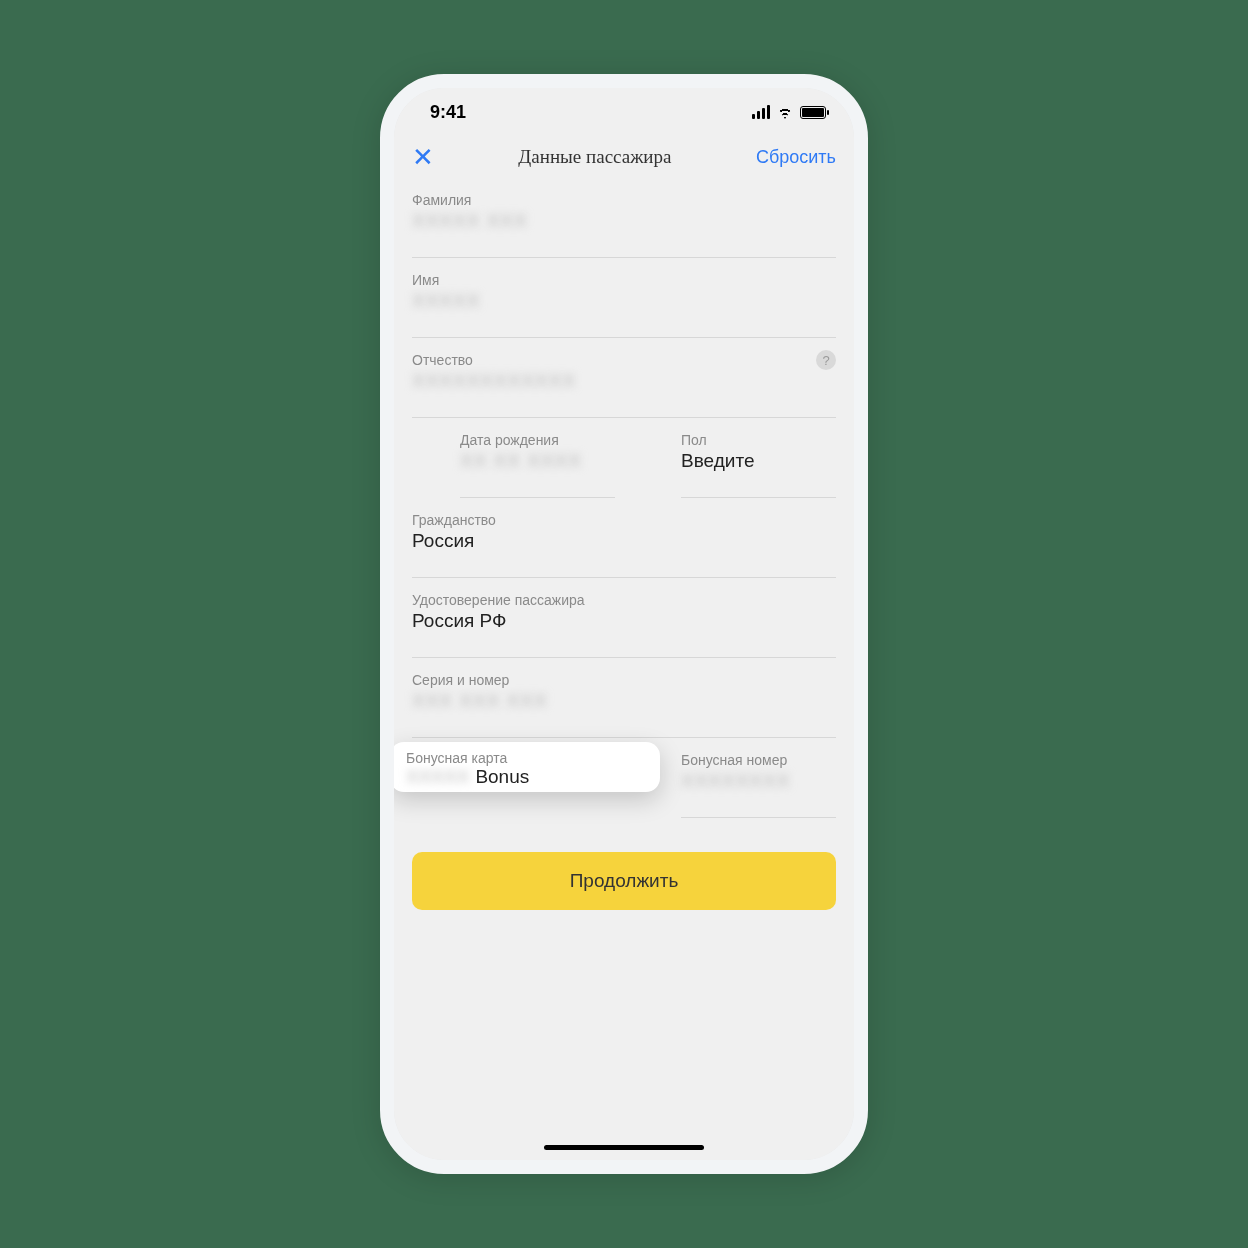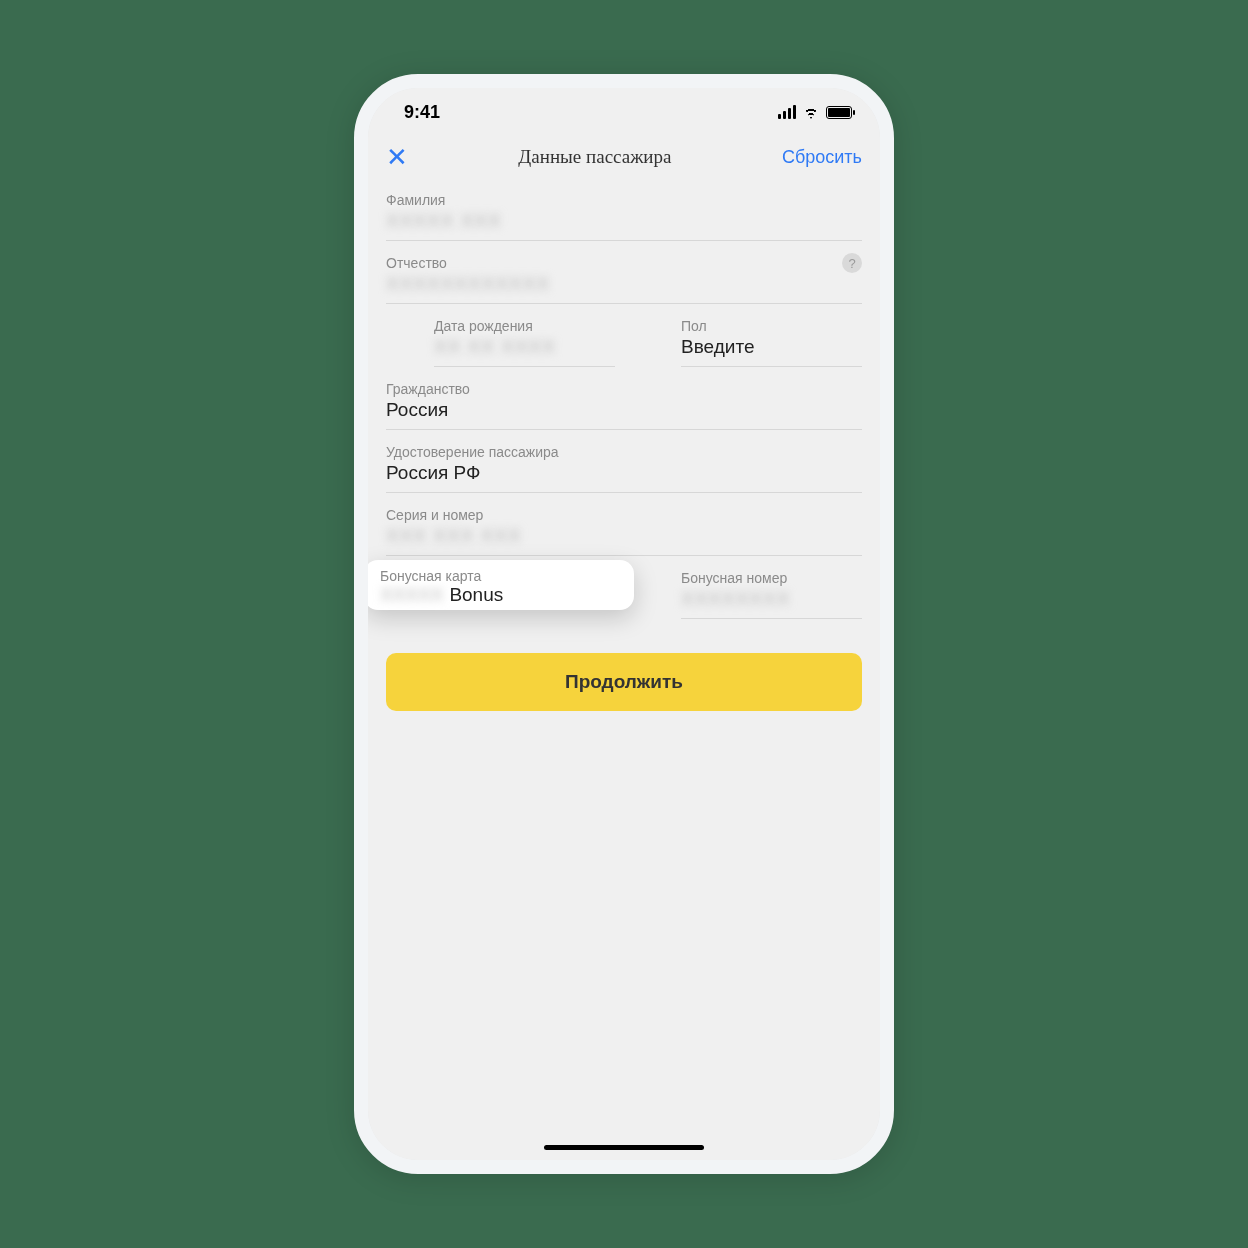--- a/index.html
+++ b/index.html
@@ -6,21 +6,21 @@
   body {
     background: #3a6b4f;
     width: 1248px;
     height: 1248px;
     display: flex;
     align-items: center;
     justify-content: center;
     font-family: -apple-system, "Helvetica Neue", Arial, sans-serif;
   }
   .phone {
-    width: 540px;
+    width: 488px;
     height: 1100px;
     background: #eef0f2;
     border-radius: 64px;
     border: 14px solid #f2f4f6;
     box-shadow: 0 4px 30px rgba(0,0,0,0.15), inset 0 0 0 1px rgba(0,0,0,0.04);
     position: relative;
     overflow: hidden;
     display: flex;
     flex-direction: column;
   }
@@ -59,21 +59,21 @@
   
   .navheader {
     display:flex; align-items:center; justify-content:space-between;
     padding: 8px 18px 14px 18px;
   }
   .close-x { font-size:26px; color:#2f7af5; font-weight:300; line-height:1; cursor:pointer;}
   .nav-title { font-size:19px; color:#333; font-weight:500;font-family:Liberation Serif, serif;}
   .nav-link { font-size:18px; color:#2f7af5; cursor:pointer;}
   
   .form { padding: 0 18px; position:relative; }
-  .field { padding-top:8px; border-bottom:1px solid #d7d7d7; padding-bottom:6px; margin-bottom:6px;}
+  .field { padding-top:8px; border-bottom:1px solid #d7d7d7; padding-bottom:23px; margin-bottom:6px;}
   .field .label { font-size:14px; color:#8a8a8a; }
   .field .value { font-size:19px; color:#222; min-height:26px; display:flex; align-items:center; gap:6px;}
   .field .value.blur span.blurred { filter: blur(4px); color:#b8b8b8; letter-spacing:1px; user-select:none;}
   .row2 { display:flex; gap:18px; }
   .row2 .field { flex:1;margin-left:48px; }
   .help { width:20px;height:20px;border-radius:50%;background:#d9d9d9;color:#9a9a9a;font-size:13px;display:inline-flex;align-items:center;justify-content:center;float:right;margin-top:-18px;}
   .field-row-wrap { position:relative; }
   
   .popout {
     position:absolute;
@@ -92,21 +92,20 @@
   
   .btn {
     margin: 28px 0 0 0;
     background:#f6d33c;
     border-radius:10px;
     text-align:center;
     padding:18px;
     font-size:19px;
     color:#333;
     cursor:pointer;
-    font-weight:bold;
   }
   
   .home-ind { position:absolute; bottom:10px; left:50%; transform:translateX(-50%); width:160px; height:5px; background:#000; border-radius:3px;}
 </style>
 </head>
 <body>
 
 <div class="phone">
   <div class="screen">
 
@@ -132,20 +131,26 @@
 
     <div class="form">
 
       <div class="field">
         <div class="label">Фамилия</div>
         <div class="value blur">
             <span class="blurred">XXXXX XXX</span>
           </div>
       </div>
 
+      <div class="field">
+        <div class="label">Имя</div>
+        <div class="value blur">
+            <span class="blurred">XXXXX</span>
+          </div>
+      </div>
 
       <div class="field">
         <div class="label">Отчество</div>
         <span class="help">?</span>
         <div class="value blur">
             <span class="blurred">XXXXXXXXXXXX</span>
           </div>
       </div>
 
       <div class="row2">

